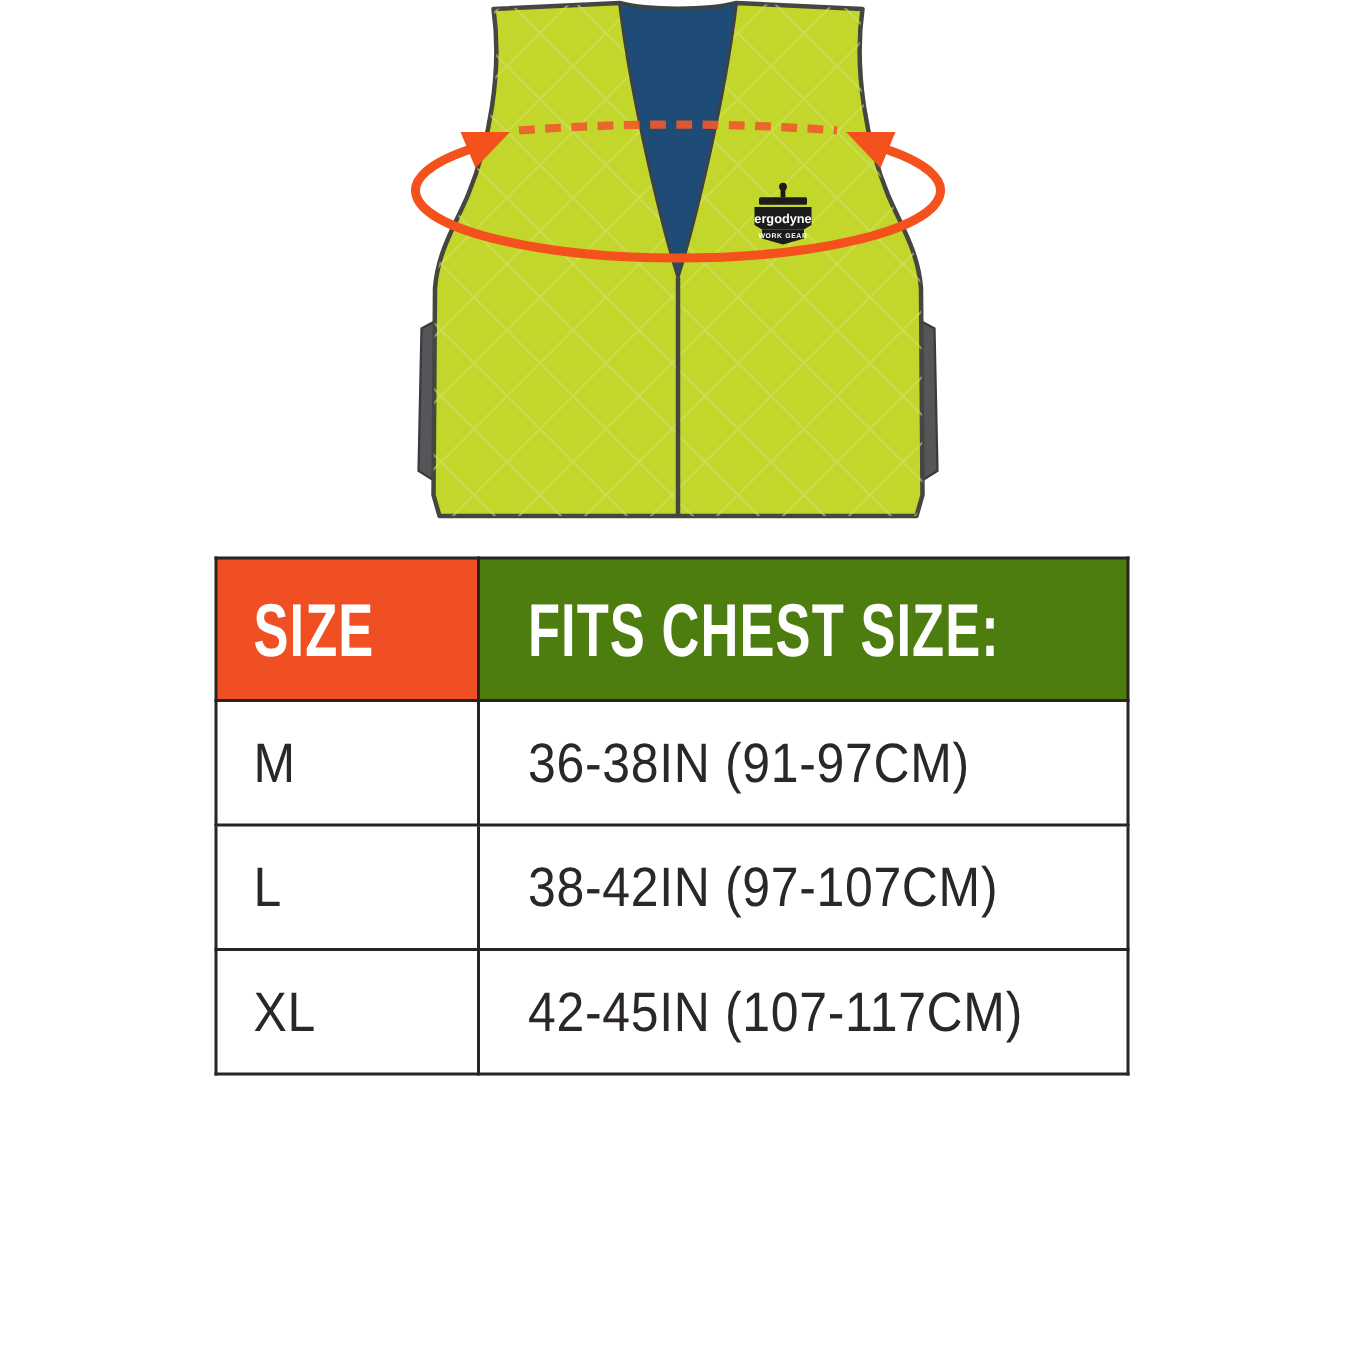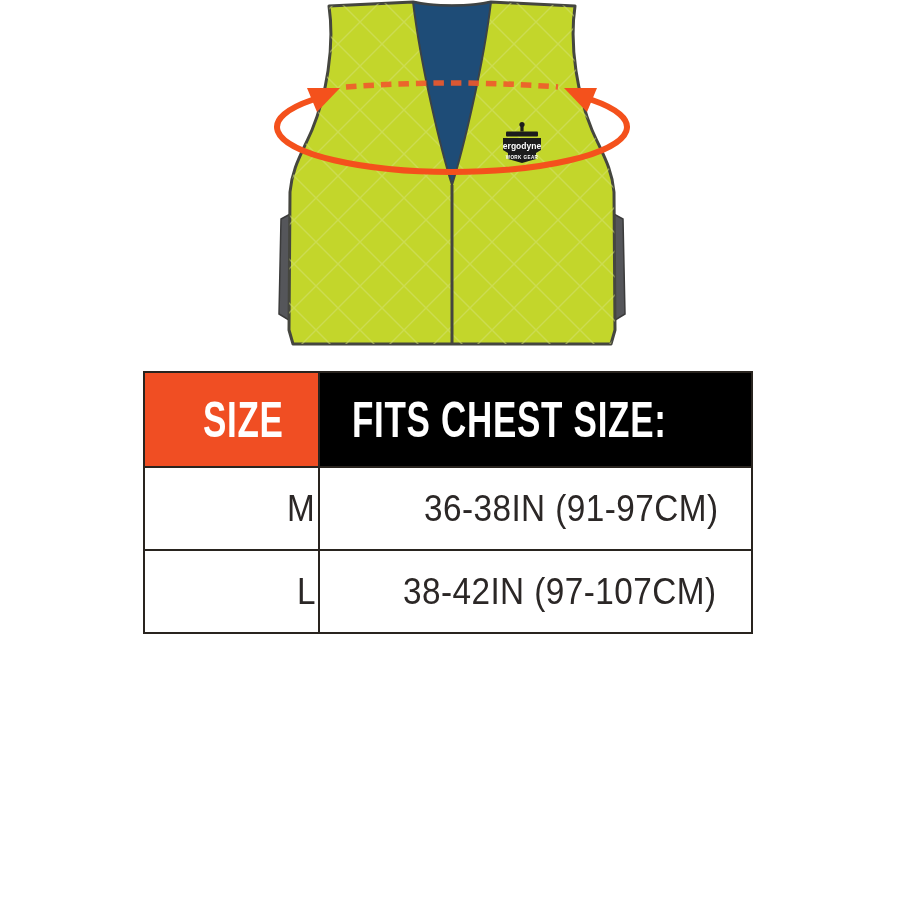--- a/index.html
+++ b/index.html
@@ -17,21 +17,21 @@
     position:absolute;
     left:143px;top:371px;
     width:610px;
     border-collapse:collapse;
     table-layout:fixed;
     background:#ffffff;
   }
   .size-table col.c1{width:175px;}
   .size-table th,.size-table td{
     border:2px solid #29241f;
-    text-align:right;
+    text-align:left;
     vertical-align:middle;
     padding:0 0 0 24px;
     margin-left:39px;
   }
   .size-table th{height:93px;}
   .size-table td{height:81px;}
   .size-table th.fits-col,.size-table td.fits-col{padding-left:32px;}
   .hdr{
     display:inline-block;
     transform:scaleX(0.70);
@@ -120,29 +120,33 @@
   <table class="size-table">
     <colgroup>
         <col class="c1">
         <col class="c2">
       </colgroup>
     <thead>
       <tr>
         <th style="background-color: rgb(240, 78, 35);">
           <span class="hdr">SIZE</span>
         </th>
-        <th class="fits-col" style="background-color: #000000;">
+        <th class="fits-col" style="background-color: #4d7c0f;">
           <span class="hdr">FITS CHEST SIZE:</span>
         </th>
       </tr>
     </thead>
     <tbody>
       <tr>
         <td><span class="cell">M</span></td>
         <td class="fits-col"><span class="cell">36-38IN (91-97CM)</span></td>
       </tr>
       <tr>
         <td><span class="cell">L</span></td>
         <td class="fits-col"><span class="cell">38-42IN (97-107CM)</span></td>
       </tr>
+      <tr>
+        <td><span class="cell">XL</span></td>
+        <td class="fits-col"><span class="cell">42-45IN (107-117CM)</span></td>
+      </tr>
     </tbody>
   </table>
 </div>
 
 </body></html>

